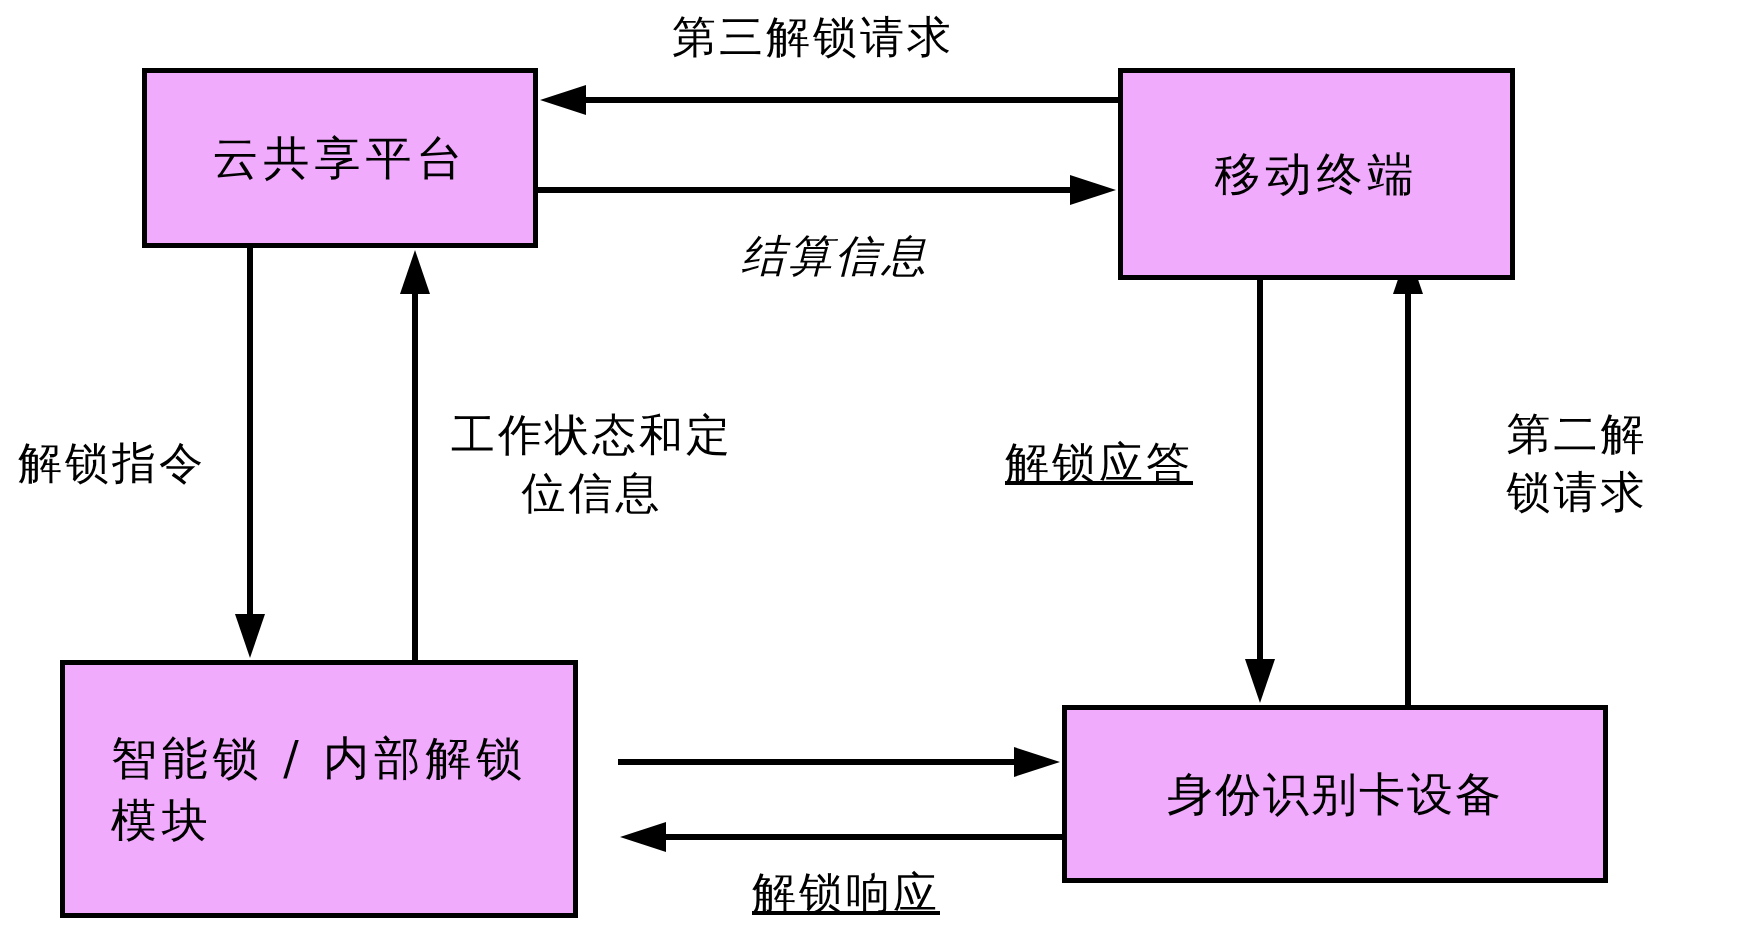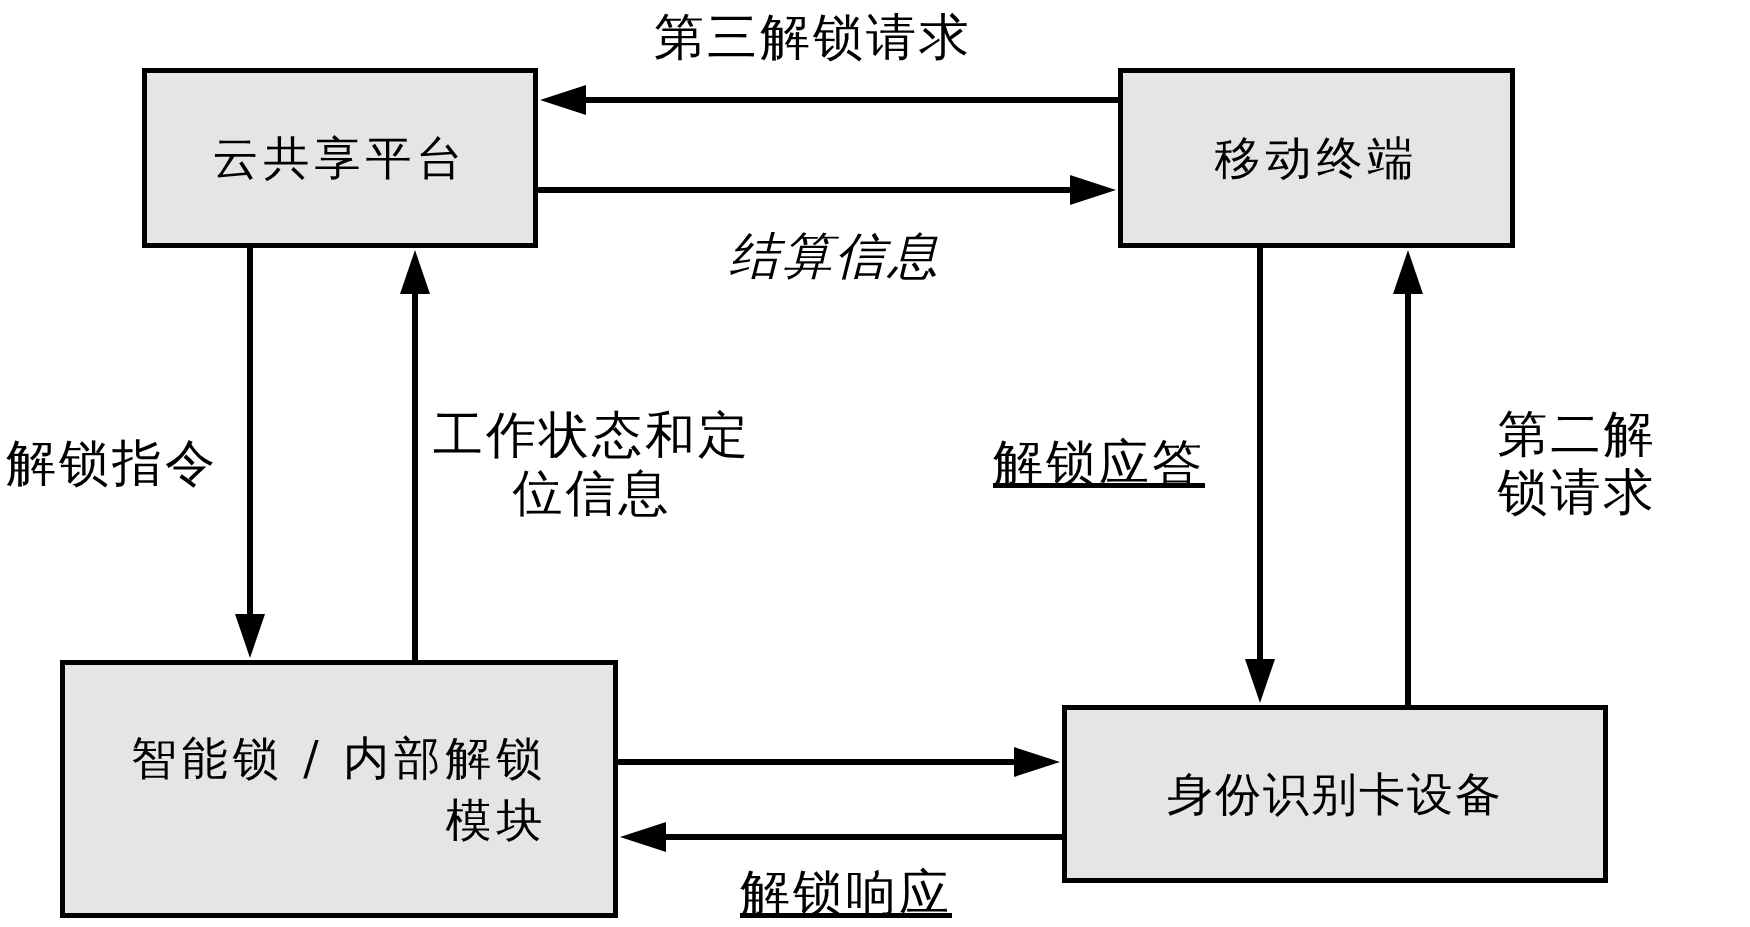--- a/index.html
+++ b/index.html
@@ -15,39 +15,39 @@
   }
   .arrow-layer {
     position: absolute;
     left: 0; top: 0;
     width: 1750px; height: 927px;
   }
   .arrow-layer line { stroke: #000000; stroke-width: 6; }
   .arrow-layer polygon { fill: #000000; }
   .node {
     position: absolute;
-    background: #e5e5e5;
+    background: #f0abfc;
     border: 5px solid #000000;
     display: flex;
     align-items: center;
     justify-content: center;
-    text-align: right;
+    text-align: left;
     font-size: 46px;
     letter-spacing: 5px;
     line-height: 62px;
     white-space: pre-line;
   }
   .node-cloud { left: 142px; top: 68px;  width: 396px; height: 180px; }
-  .node-mobile{ left: 1118px; top: 68px; width: 397px; height: 180px; }
-  .node-lock  { left: 60px;  top: 660px; width: 558px; height: 258px; }
+  .node-mobile{ left: 1118px; top: 68px; width: 397px; height: 212px; }
+  .node-lock  { left: 60px;  top: 660px; width: 518px; height: 258px; }
   .node-card  { left: 1062px; top: 705px; width: 546px; height: 178px; letter-spacing: 2px; }
   .edge-label {
     position: absolute;
     transform: translate(-50%, -50%);
-    font-size: 50px;
+    font-size: 44px;
     letter-spacing: 3px;
     line-height: 58px;
     white-space: pre-line;
     text-align: center;
   }
   .lbl-third    { left: 813px;  top: 37px; }
   .lbl-settle   { left: 835px;  top: 256px; font-style: italic; }
   .lbl-command  { left: 112px;  top: 463px; }
   .lbl-status   { left: 592px;  top: 464px; }
   .lbl-answer   { left: 1099px; top: 463px; text-decoration: underline; }

